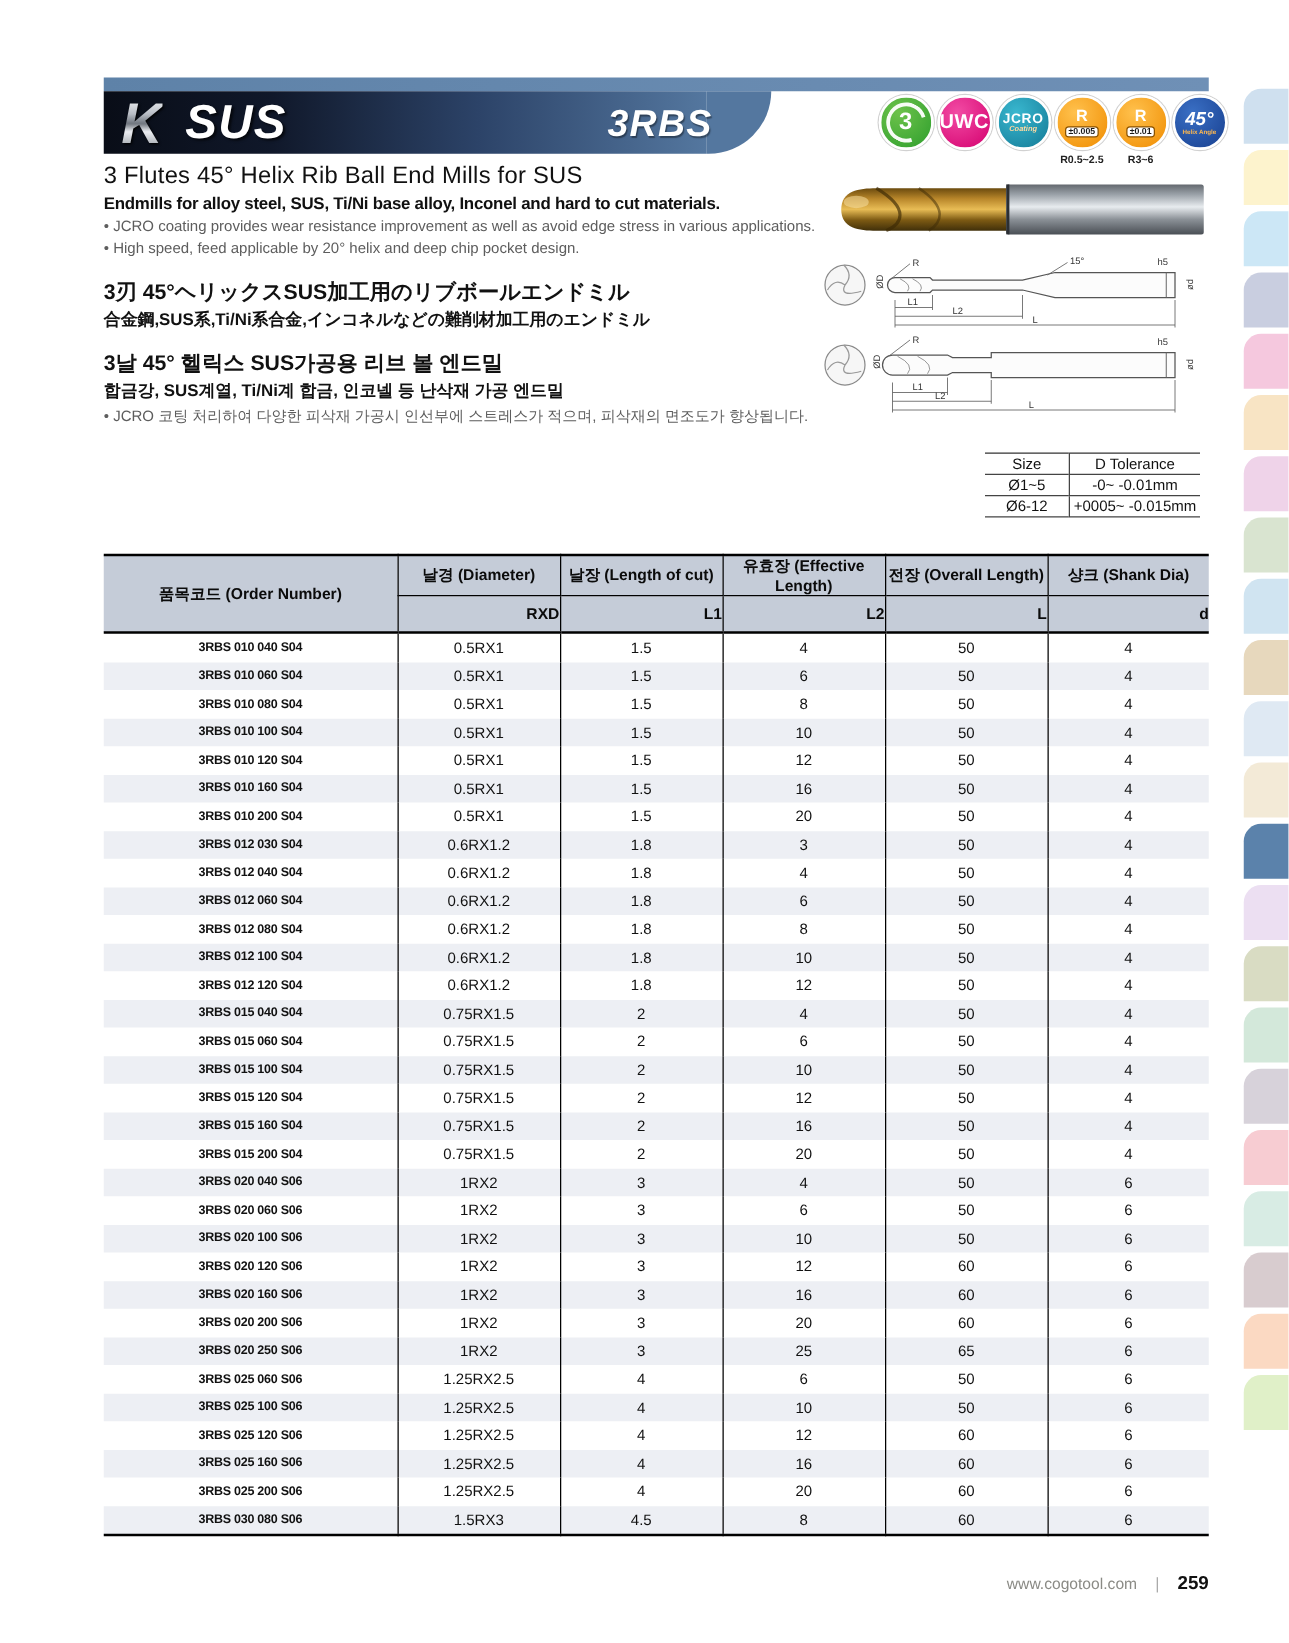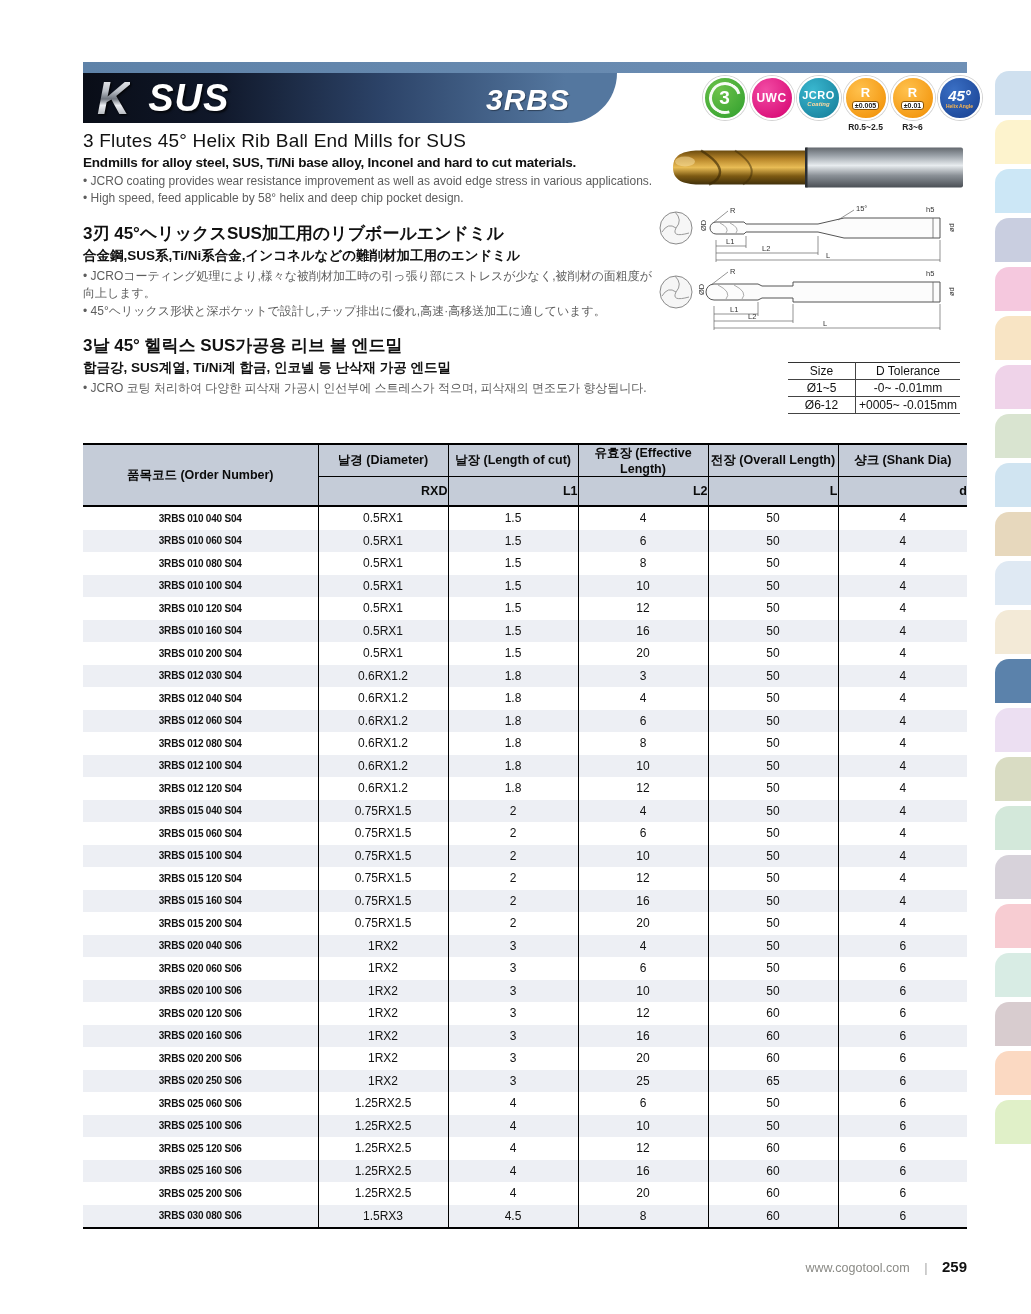--- a/index.html
+++ b/index.html
@@ -28,21 +28,21 @@
     box-shadow:0 0 0 1px rgba(0,0,0,.18);box-sizing:border-box;display:flex;flex-direction:column;
     align-items:center;justify-content:center;color:#fff;font-weight:bold;overflow:hidden;}
   .badge.flutes{background:radial-gradient(circle at 35% 30%,#6cc24a,#2e9e2d);}
   .badge.uwc{background:radial-gradient(circle at 35% 30%,#f24ba4,#d4006e);}
   .badge.jcro{background:radial-gradient(circle at 35% 30%,#39b7cf,#147a96);}
   .badge.rtol{background:radial-gradient(circle at 35% 30%,#ffc14d,#f08c00);}
   .badge.helix{background:radial-gradient(circle at 35% 30%,#3a6fc4,#173f8f);}
   .badge .big3{font-size:19px;z-index:2;}
   .swirl{position:absolute;width:26px;height:26px;border:3.5px solid rgba(255,255,255,.95);
     border-right-color:transparent;border-radius:50%;transform:rotate(28deg);}
-  .badge .uwc-t{font-size:12px;letter-spacing:.5px;text-align:right;}
+  .badge .uwc-t{font-size:16px;letter-spacing:.5px;text-align:right;}
   .badge .jcro-t{font-size:11px;letter-spacing:.5px;}
   .badge .jcro-s{font-size:6px;color:#ffd9a0;font-style:italic;}
   .badge .r-t{font-size:13px;line-height:1;}
   .badge .r-s{font-size:7px;background:#fff;color:#1a1a1a;border-radius:3px;padding:0 2px;margin-top:2px;border:1px solid #8a5200;}
   .badge .h45{font-size:15px;font-style:italic;line-height:1;}
   .badge .h45s{font-size:5px;color:#ffb84d;}
   .badge-caption{font-size:8.5px;font-weight:bold;color:#222;margin-top:2px;height:10px;white-space:nowrap;}
 
   
   .intro{position:absolute;left:83px;top:130px;width:575px;color:#111;}
@@ -152,28 +152,24 @@
       </div>
       <div class="badge-caption"></div>
     </div>
   </div>
 
   <div class="intro">
     <div class="en-title">3 Flutes 45° Helix Rib Ball End Mills for SUS</div>
     <div class="en-sub">Endmills for alloy steel, SUS, Ti/Ni base alloy, Inconel and hard to cut materials.</div>
     <ul class="bullets">
       <li><span>JCRO coating provides wear resistance improvement as well as avoid edge stress in various applications.</span></li>
-      <li><span>High speed, feed applicable by 58° helix and deep chip pocket design.</span></li>
+      <li><span>High speed, feed applicable by 20° helix and deep chip pocket design.</span></li>
     </ul>
     <div class="ja-title">3刃 45°ヘリックスSUS加工用のリブボールエンドミル</div>
     <div class="ja-sub">合金鋼,SUS系,Ti/Ni系合金,インコネルなどの難削材加工用のエンドミル</div>
-    <ul class="bullets">
-      <li><span>JCROコーティング処理により,様々な被削材加工時の引っ張り部にストレスが少なく,被削材の面粗度が向上します。</span></li>
-      <li><span>45°ヘリックス形状と深ポケットで設計し,チップ排出に優れ,高速·高移送加工に適しています。</span></li>
-    </ul>
     <div class="ko-title">3날 45° 헬릭스 SUS가공용 리브 볼 엔드밀</div>
     <div class="ko-sub">합금강, SUS계열, Ti/Ni계 합금, 인코넬 등 난삭재 가공 엔드밀</div>
     <ul class="bullets">
       <li><span>JCRO 코팅 처리하여 다양한 피삭재 가공시 인선부에 스트레스가 적으며, 피삭재의 면조도가 향상됩니다.</span></li>
     </ul>
   </div>
 
   <svg class="photo" viewBox="0 0 312 57">
     <defs>
       <linearGradient id="gold" x1="0" y1="0" x2="0" y2="1">

